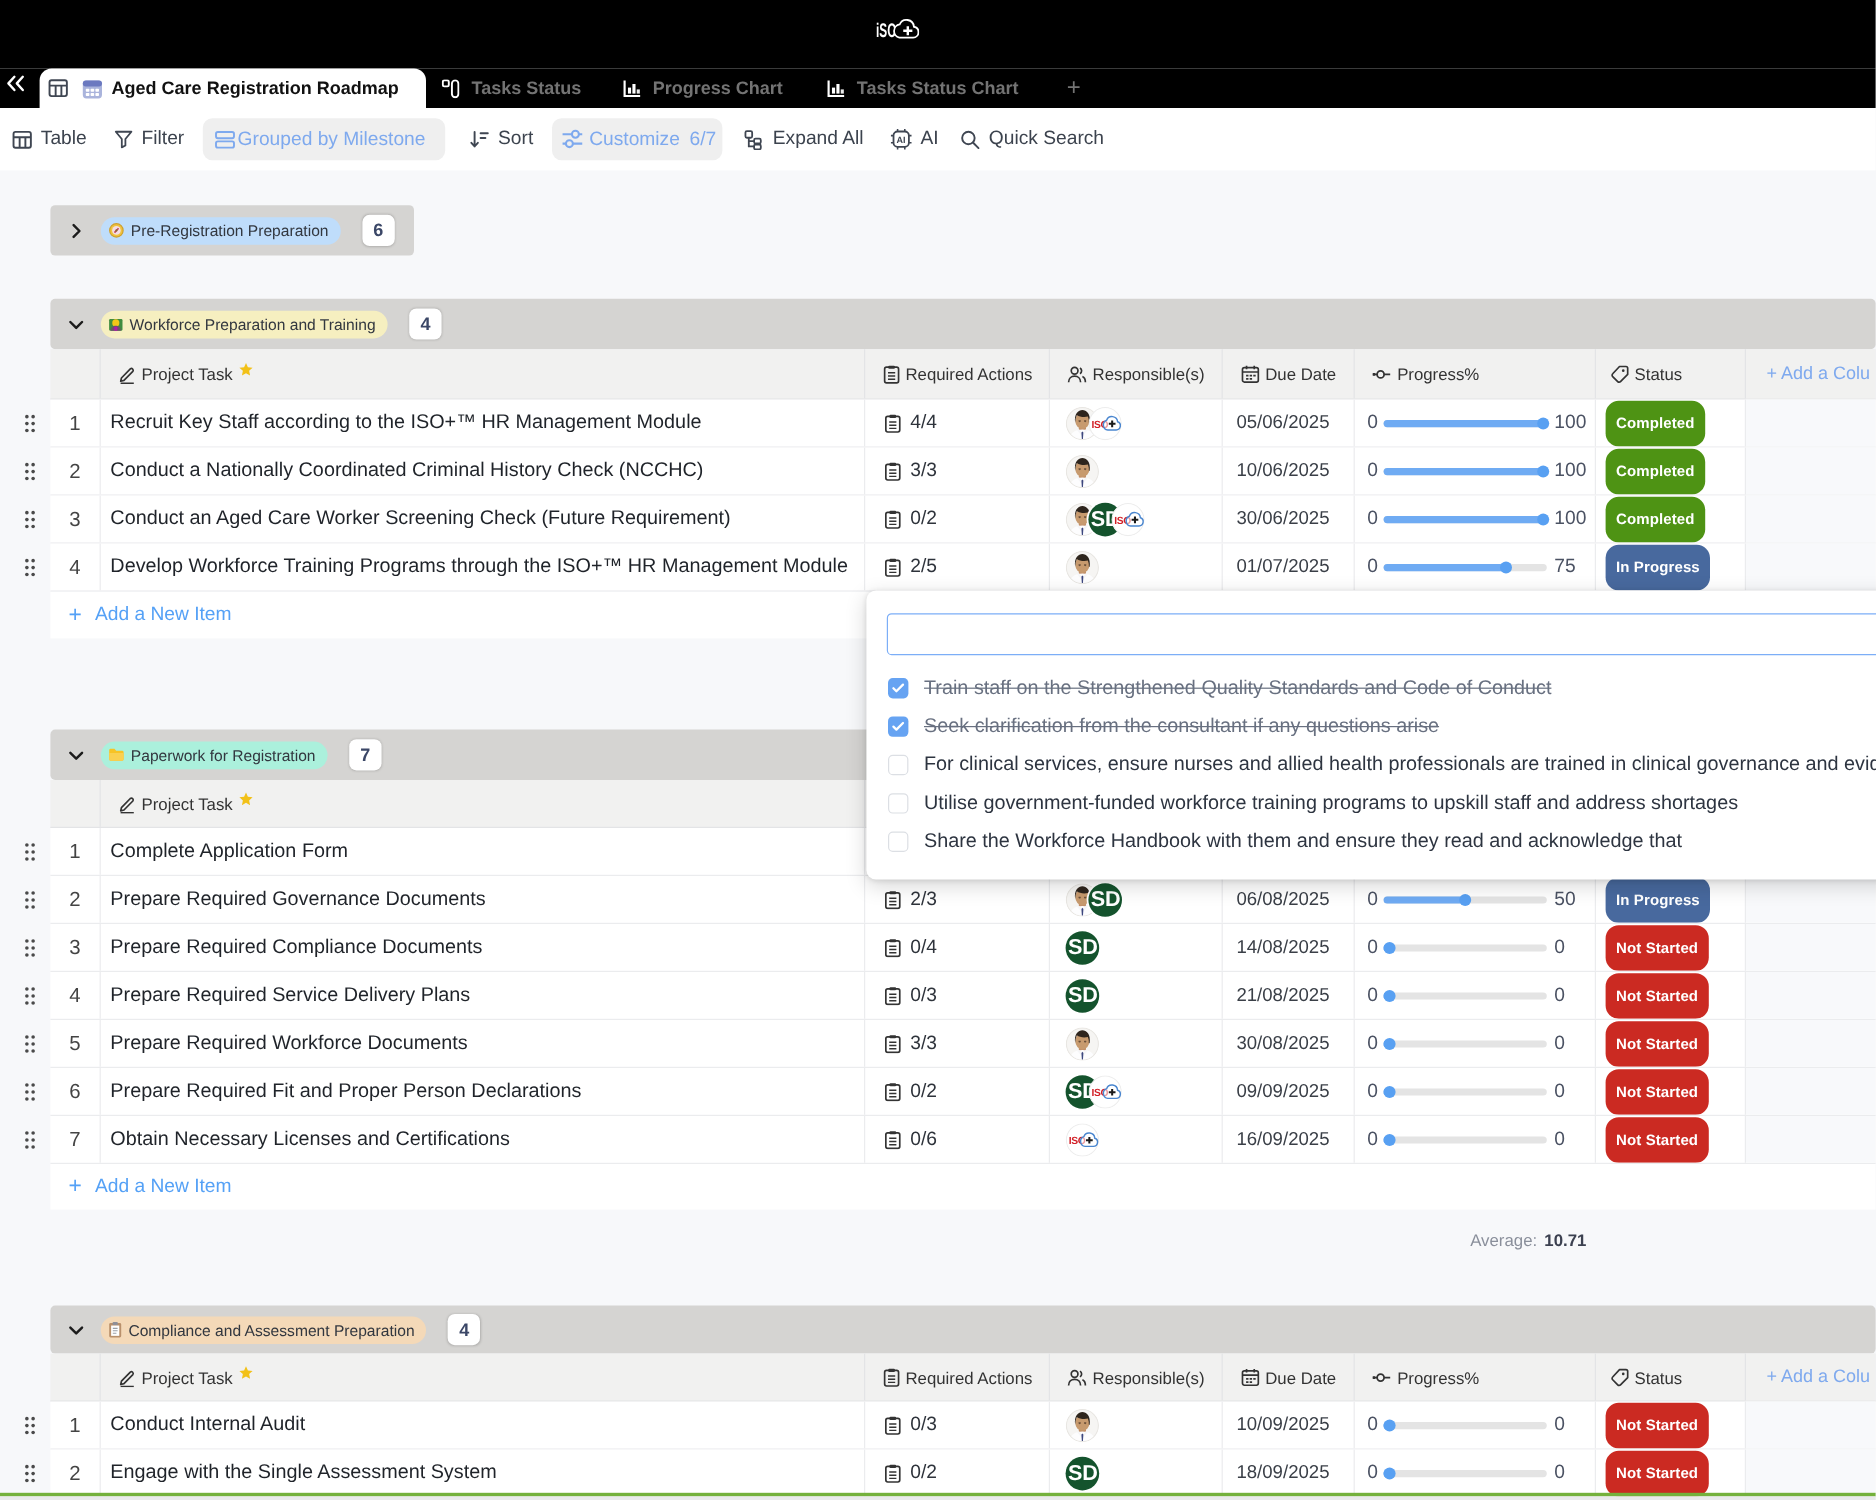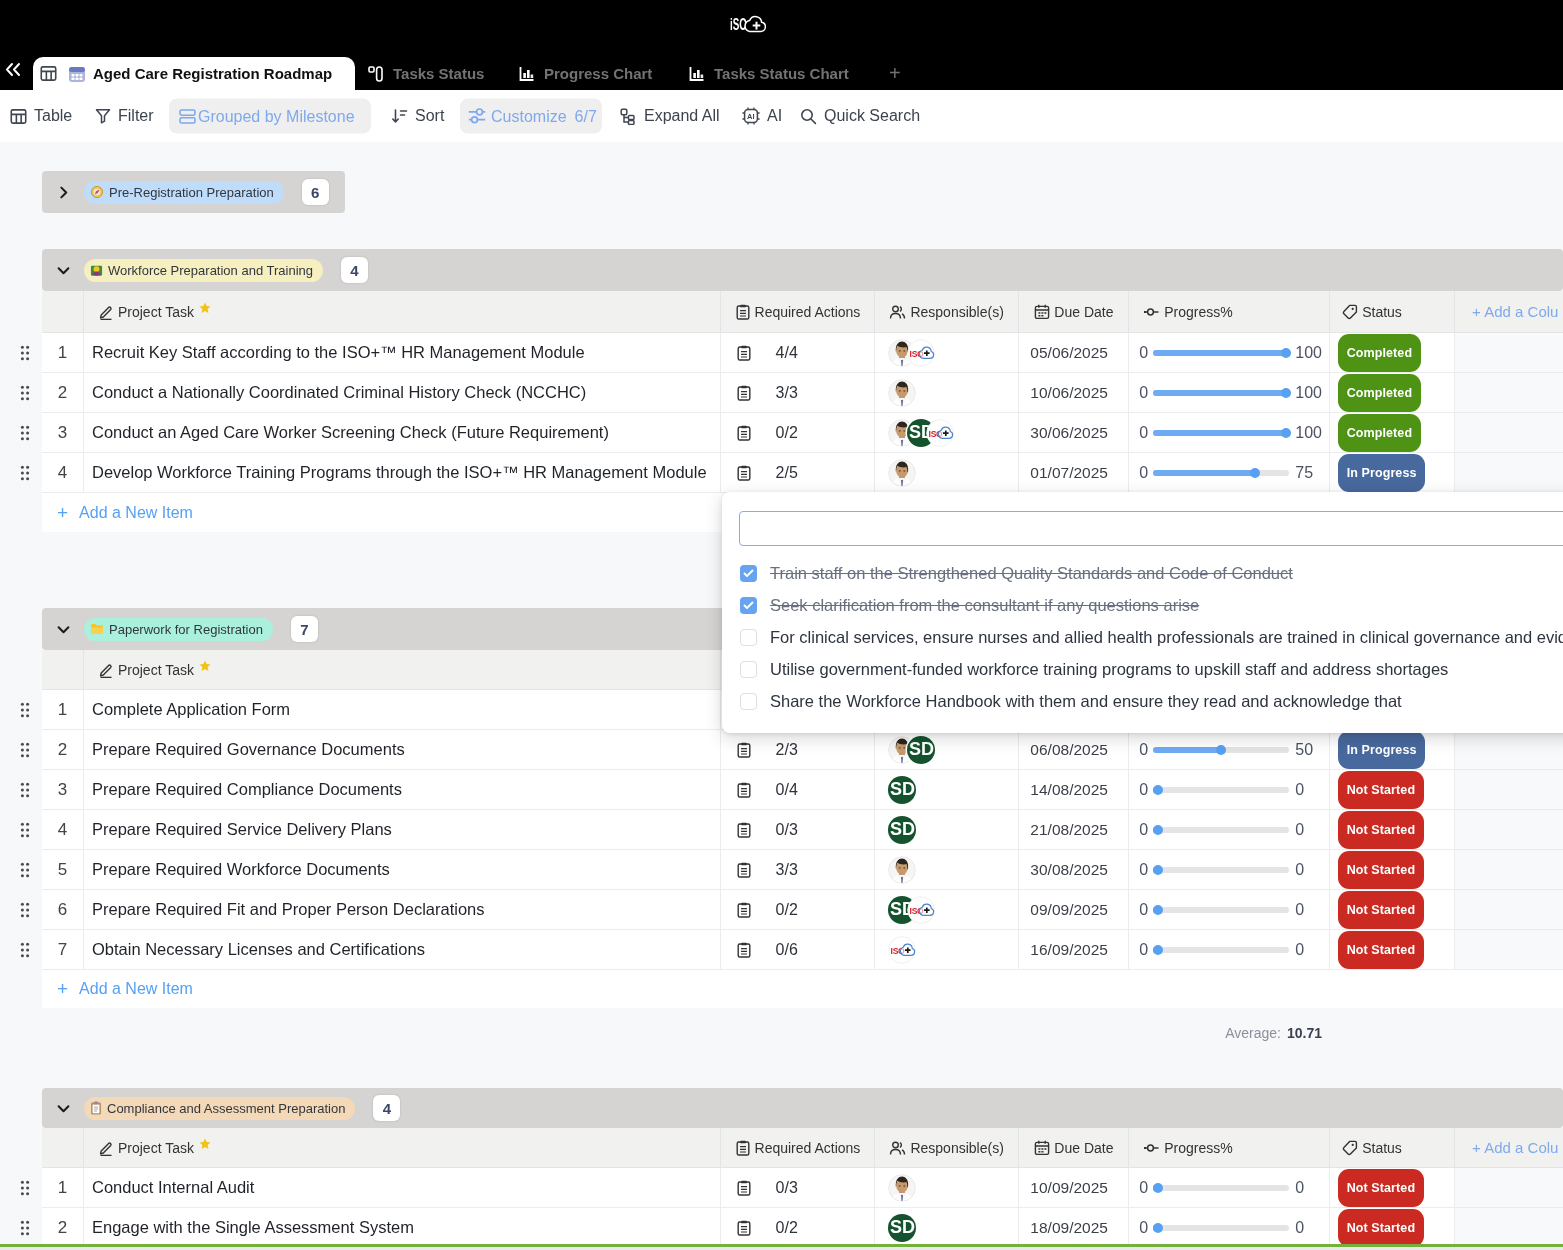--- a/index.html
+++ b/index.html
@@ -20,21 +20,21 @@
 .gchev { width:42px; display:flex; justify-content:center; align-items:center; }
 .gpill { height:23px; border-radius:12px; display:flex; align-items:center; padding:0 10px 0 6px; font-size:13px; color:#32373f; gap:5px; }
 .gcount { width:27px; height:26px; background:#fff; border-radius:6px; margin-left:18px; display:flex; align-items:center; justify-content:center; font-size:15px; font-weight:700; color:#3b4767; box-shadow:0 0 2px rgba(0,0,0,.18); }
 .tbl { position:absolute; left:42px; width:1521px; }
 .hrow { display:flex; background:#f1f1f0; border-bottom:1px solid #e3e4e6; font-size:14px; color:#333; height:42px; }
 .hcell { display:flex; align-items:center; gap:6px; border-right:1px solid #e3e4e6; white-space:nowrap; overflow:hidden; }
 .row { display:flex; background:#fff; border-bottom:1px solid #ebecee; position:relative; height:40px; }
 .cell { display:flex; align-items:center; border-right:1px solid #ebecee; white-space:nowrap; overflow:hidden; }
 .c0 { width:42px; justify-content:center; font-size:17px; color:#444; }
 .c1 { width:637px; padding-left:8px; font-size:16.5px; color:#1f2329; }
-.c2 { width:155px; padding-left:15px; font-size:16px; color:#2e333b; gap:24px; }
+.c2 { width:155px; padding-left:15px; font-size:16px; color:#2e333b; gap:7px; }
 .c3 { width:144px; padding-left:13px; }
 .c4 { width:110px; padding-left:11px; font-size:15.5px; color:#3a3f47; }
 .c5 { width:201px; padding-left:10px; }
 .c6 { width:125px; padding-left:8px; }
 .c7 { width:108px; border-right:none; background:#f8f9fb; }
 .hrow .hcell { font-size:14px; color:#333; gap:4px; letter-spacing:0; }
 .handle { position:absolute; left:-22px; top:50%; margin-top:-8px; width:10px; height:16px; }
 .addnew { background:#fff; display:flex; align-items:center; font-size:16px; color:#55a1f6; padding-left:15px; gap:11px; }
 .badge { height:38px; border-radius:11px; display:flex; align-items:center; padding:0 8.5px; color:#fff; font-size:12.5px; font-weight:700; letter-spacing:.1px; }
 .b-done { background:#4e9314; }

